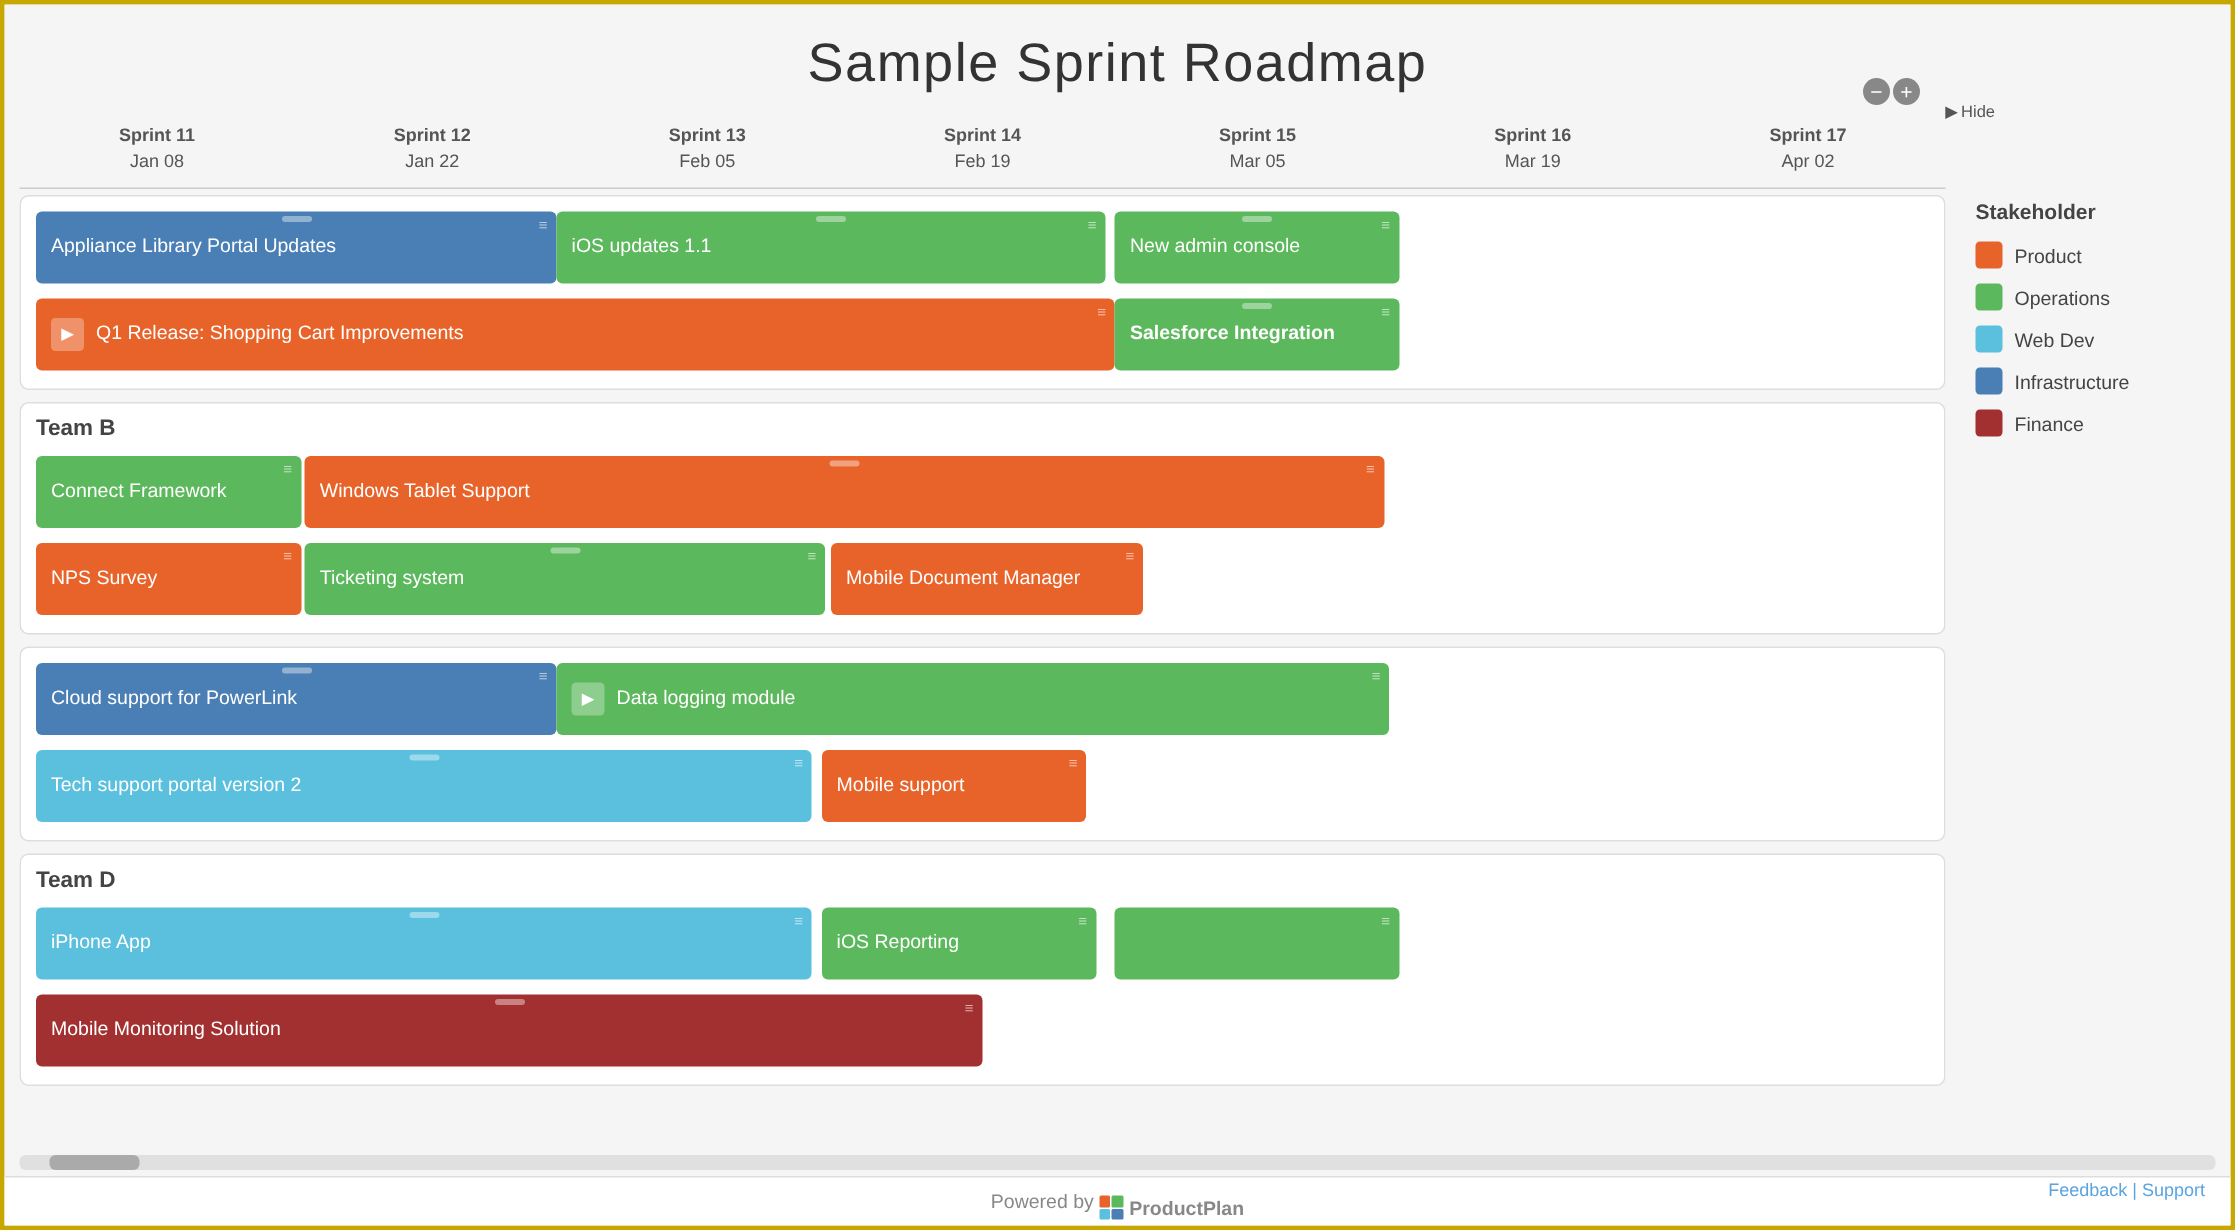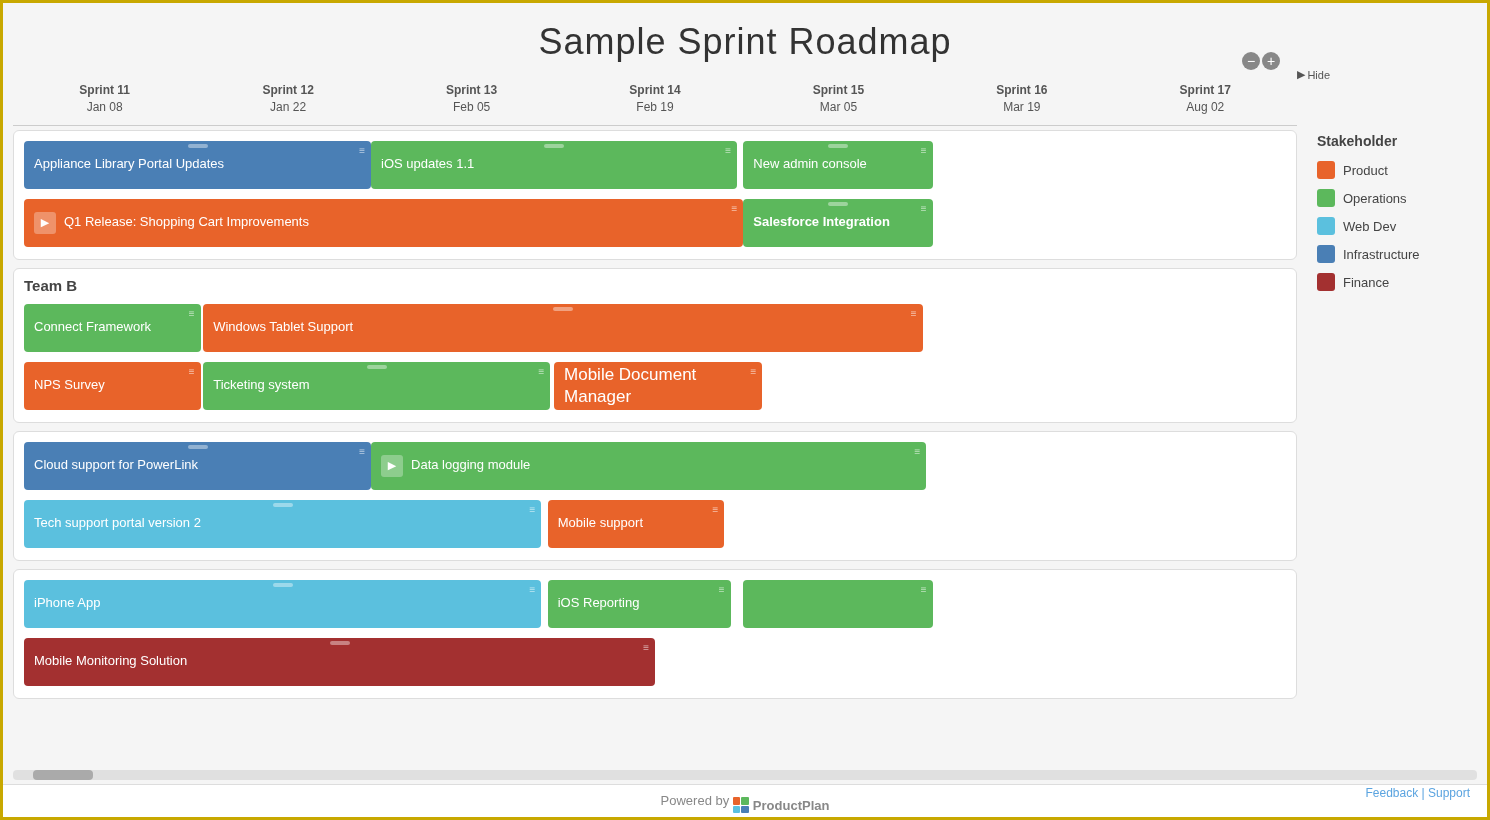--- a/index.html
+++ b/index.html
@@ -316,21 +316,21 @@
           <div class="sprint-col-header">
             <span class="sprint-label">Sprint 15</span>
             <span class="sprint-date">Mar 05</span>
           </div>
           <div class="sprint-col-header">
             <span class="sprint-label">Sprint 16</span>
             <span class="sprint-date">Mar 19</span>
           </div>
           <div class="sprint-col-header">
             <span class="sprint-label">Sprint 17</span>
-            <span class="sprint-date">Aug 02</span>
+            <span class="sprint-date">Apr 02</span>
           </div>
         </div>
 
       <div id="teams-container">
           <div class="team-section">
             <div class="team-rows">
               <div class="bar-row" style="position: relative; height: 52px;">
                 <div class="bar color-blue" style="left: 0%; width: 27.5%; top: 2px; height: 48px;">
                   <div class="bar-handle"></div>
                   <span style="font-size: 13px; font-weight: 500; line-height: 1.3;">Appliance Library Portal Updates</span>
@@ -379,21 +379,21 @@
                 <div class="bar color-orange" style="left: 0%; width: 14%; top: 2px; height: 48px;">
                   <span style="font-size: 13px; font-weight: 500; line-height: 1.3;">NPS Survey</span>
                   <div class="bar-dots">≡</div>
                 </div>
                 <div class="bar color-green" style="left: 14.2%; width: 27.5%; top: 2px; height: 48px;">
                   <div class="bar-handle"></div>
                   <span style="font-size: 13px; font-weight: 500; line-height: 1.3;">Ticketing system</span>
                   <div class="bar-dots">≡</div>
                 </div>
                 <div class="bar color-orange" style="left: 42%; width: 16.5%; top: 2px; height: 48px;">
-                  <span style="font-size: 17px; font-weight: 500; line-height: 1.3;">Mobile Document Manager</span>
+                  <span style="font-size: 13px; font-weight: 500; line-height: 1.3;">Mobile Document Manager</span>
                   <div class="bar-dots">≡</div>
                 </div>
               </div>
             </div>
           </div>
           <div class="team-section">
             <div class="team-rows">
               <div class="bar-row" style="position: relative; height: 52px;">
                 <div class="bar color-blue" style="left: 0%; width: 27.5%; top: 2px; height: 48px;">
                   <div class="bar-handle"></div>
@@ -413,20 +413,21 @@
                   <div class="bar-dots">≡</div>
                 </div>
                 <div class="bar color-orange" style="left: 41.5%; width: 14%; top: 2px; height: 48px;">
                   <span style="font-size: 13px; font-weight: 500; line-height: 1.3;">Mobile support</span>
                   <div class="bar-dots">≡</div>
                 </div>
               </div>
             </div>
           </div>
           <div class="team-section">
+            <div class="team-title">Team D</div>
             <div class="team-rows">
               <div class="bar-row" style="position: relative; height: 52px;">
                 <div class="bar color-lightblue" style="left: 0%; width: 41%; top: 2px; height: 48px;">
                   <div class="bar-handle"></div>
                   <span style="font-size: 13px; font-weight: 500; line-height: 1.3;">iPhone App</span>
                   <div class="bar-dots">≡</div>
                 </div>
                 <div class="bar color-green" style="left: 41.5%; width: 14.5%; top: 2px; height: 48px;">
                   <span style="font-size: 13px; font-weight: 500; line-height: 1.3;">iOS Reporting</span>
                   <div class="bar-dots">≡</div>

